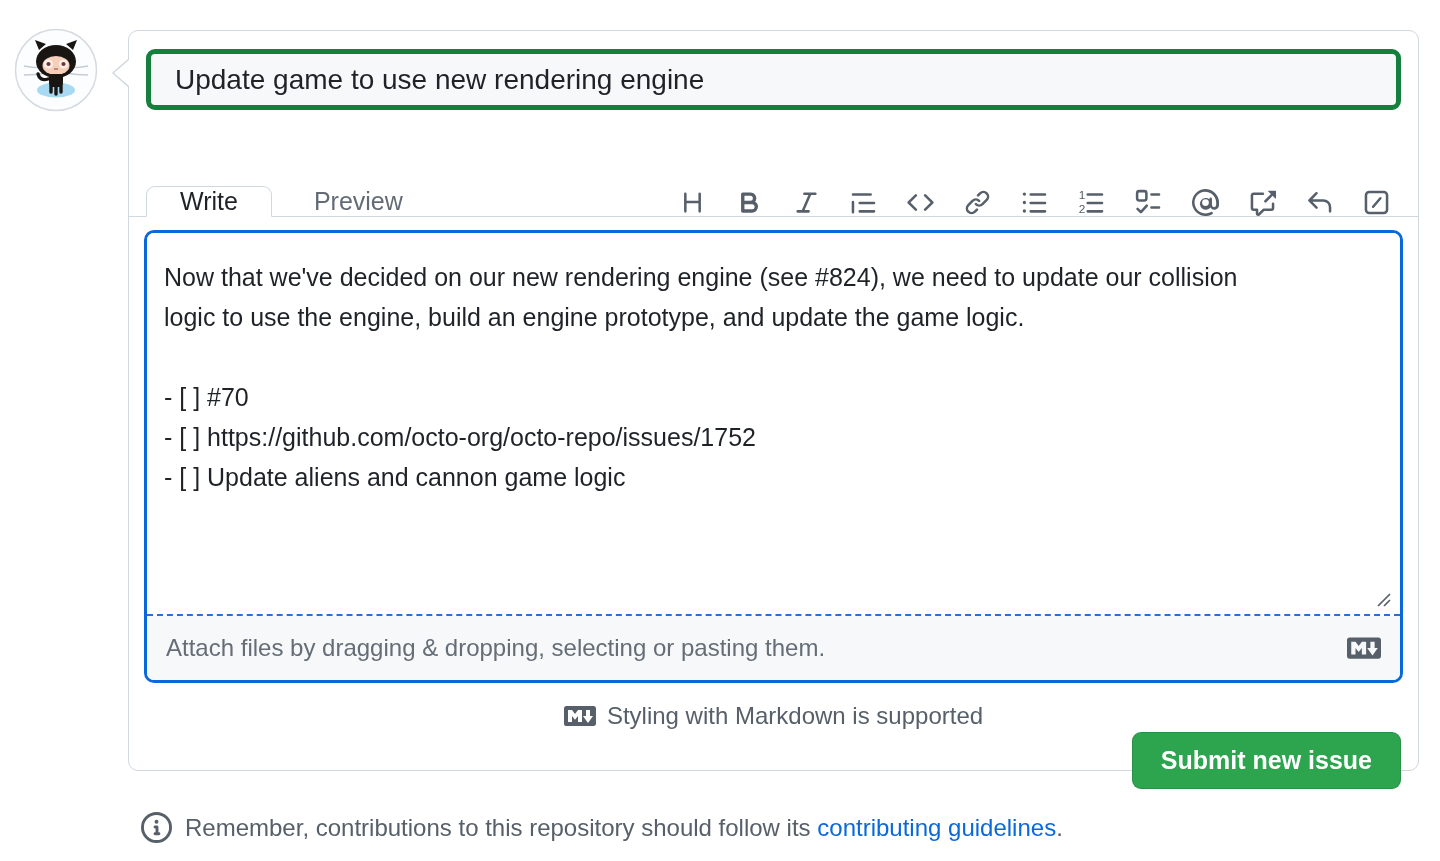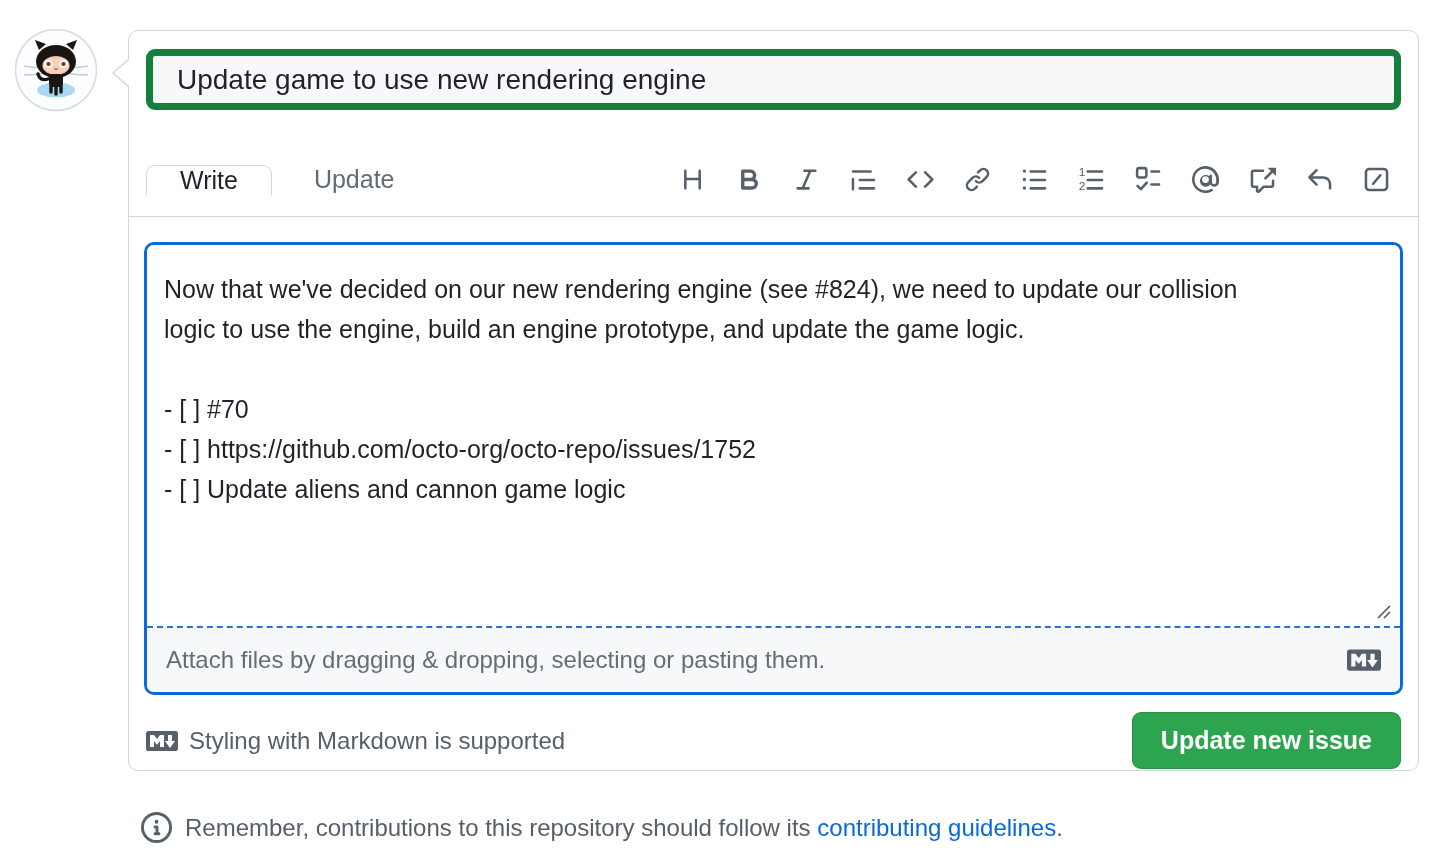--- a/index.html
+++ b/index.html
@@ -15,60 +15,60 @@
     background:#fff; border:1px solid #d0d7de; border-radius:10px; }
   .caret-outer { position:absolute; left:-17px; top:27px; width:0; height:0;
     border-style:solid; border-width:15px 17px 15px 0;
     border-color:transparent #d0d7de transparent transparent; }
   .caret-inner { position:absolute; left:-15px; top:29px; width:0; height:0;
     border-style:solid; border-width:13px 15px 13px 0;
     border-color:transparent #ffffff transparent transparent; }
 
   
   .title-input { display:block; margin:18px 17px 0; width:1255px; height:61px;
-    background:#f6f8fa; border:7px solid #15803d; border-radius:9px;
+    background:#f6f8fa; border:5px solid #15803d; border-radius:9px;
     padding:0 24px; font-size:28px; color:#1f2328;
     font-family:"Liberation Sans","DejaVu Sans",sans-serif; outline:none; }
 
   
-  .tabbar { display:flex; align-items:center; height:74px; margin-top:33px;
+  .tabbar { display:flex; align-items:flex-end; height:74px; margin-top:33px;
     border-bottom:1px solid #d0d7de; padding-left:17px; }
   .tab-write { display:flex; align-items:center; padding:0 33px; font-size:25px;
     background:#fff; border:1px solid #d0d7de; border-bottom:1px solid #fff;
     margin-bottom:-1px; border-radius:9px 9px 0 0; color:#1f2328; cursor:pointer; }
   .tab-preview { display:flex; align-items:center; padding:0 42px; font-size:25px;
     color:#636c76; cursor:pointer; background:none; border:none;
     font-family:inherit; }
   .toolbar { margin-left:auto; display:flex; align-items:center; gap:30px;
     padding-right:28px; }
   .tool-btn { background:none; border:none; padding:0; width:27px; height:27px;
     color:#57606a; cursor:pointer; display:flex; align-items:center;
     justify-content:center; }
   .tool-btn svg { width:27px; height:27px; display:block; }
 
   
-  .editor { margin:25px 15px 0; height:453px; border:3px solid #0969da;
+  .editor { margin:13px 15px 0; height:453px; border:3px solid #0969da;
     border-radius:10px; overflow:hidden; background:#fff; display:flex;
     flex-direction:column; }
   .textarea-wrap { position:relative; flex:1; }
   .body-textarea { width:100%; height:100%; border:none; resize:none; outline:none;
     padding:24px 17px; font-size:25px; line-height:40px; color:#1f2328;
     font-family:"Liberation Sans","DejaVu Sans",sans-serif; background:#fff; }
   .grip { position:absolute; right:7px; bottom:5px; width:18px; height:18px;
     color:#57606a; cursor:nwse-resize; }
   .dash-divider { border:none; border-top:2px dashed #2a6fd4; margin:0; }
   .attach-bar { height:64px; background:#f6f8fa; display:flex; align-items:center;
     padding:0 19px; cursor:pointer;justify-content:flex-end; }
   .attach-text { font-size:24px; color:#656d76; }
   .attach-md { margin-left:auto; color:#57606a; display:flex; align-items:center;
     cursor:pointer; }
   .attach-md svg { width:34px; height:34px; }
 
   
-  .card-footer { display:flex; align-items:center; margin:17px 17px 0; }
+  .card-footer { display:flex; align-items:center; margin:17px 17px 0;flex-direction:column; }
   .md-note { display:flex; align-items:center; gap:11px; color:#57606a;
     font-size:24px; cursor:pointer; background:none; border:none;
     font-family:inherit; }
   .md-note svg { width:32px; height:32px; color:#57606a; }
   .submit-btn { margin-left:auto; height:57px; padding:0 28px; background:#2da44e;
     color:#fff; font-size:25px; font-weight:600; border:1px solid rgba(27,31,36,.15);
     border-radius:9px; cursor:pointer;
     font-family:"Liberation Sans","DejaVu Sans",sans-serif; }
 
   
@@ -105,21 +105,21 @@
 </div>
 
 <div class="card">
   <div class="caret-outer"></div>
   <div class="caret-inner"></div>
 
   <input class="title-input" type="text" value="Update game to use new rendering engine" style="">
 
   <div class="tabbar">
     <div class="tab-write">Write</div>
-    <button class="tab-preview">Update</button>
+    <button class="tab-preview">Preview</button>
 
     <div class="toolbar">
       <button class="tool-btn">
         <svg viewBox="0 0 16 16" fill="currentColor">
             <path d="M3.75 2a.75.75 0 0 1 .75.75V7h7V2.75a.75.75 0 0 1 1.5 0v10.5a.75.75 0 0 1-1.5 0V8.5h-7v4.75a.75.75 0 0 1-1.5 0V2.75A.75.75 0 0 1 3.75 2Z"></path>
           </svg>
       </button>
       <button class="tool-btn">
         <svg viewBox="0 0 16 16" fill="currentColor">
             <path d="M4 2h4.5a3.501 3.501 0 0 1 2.852 5.53A3.499 3.499 0 0 1 9.5 14H4a1 1 0 0 1-1-1V3a1 1 0 0 1 1-1Zm1 7v3h4.5a1.5 1.5 0 0 0 0-3Zm3.5-2a1.5 1.5 0 0 0 0-3H5v3Z"></path>
@@ -211,21 +211,21 @@
     </div>
   </div>
 
   <div class="card-footer">
     <button class="md-note">
       <svg viewBox="0 0 16 16" fill="currentColor">
           <path d="M14.85 3H1.15C.52 3 0 3.52 0 4.15v7.69C0 12.48.52 13 1.15 13h13.69c.64 0 1.15-.52 1.15-1.15v-7.7C16 3.52 15.48 3 14.85 3zM9 11H7V8L5.5 9.92 4 8v3H2V5h2l1.5 2L7 5h2v6zm2.99.5L9.5 8H11V5h2v3h1.5l-2.51 3.5z"></path>
         </svg>
       <span>Styling with Markdown is supported</span>
     </button>
-    <button class="submit-btn">Update new issue</button>
+    <button class="submit-btn">Submit new issue</button>
   </div>
 </div>
 
 <div class="footnote">
   <svg viewBox="0 0 16 16" fill="currentColor">
     <path d="M0 8a8 8 0 1 1 16 0A8 8 0 0 1 0 8Zm8-6.5a6.5 6.5 0 1 0 0 13 6.5 6.5 0 0 0 0-13ZM6.5 7.75A.75.75 0 0 1 7.25 7h1a.75.75 0 0 1 .75.75v2.75h.25a.75.75 0 0 1 0 1.5h-2a.75.75 0 0 1 0-1.5h.25v-2h-.25a.75.75 0 0 1-.75-.75ZM8 6a1 1 0 1 1 0-2 1 1 0 0 1 0 2Z"></path>
   </svg>
   <span><span>Remember, contributions to this repository should follow its </span><a>contributing guidelines</a><span>.</span></span>
 </div>
 

